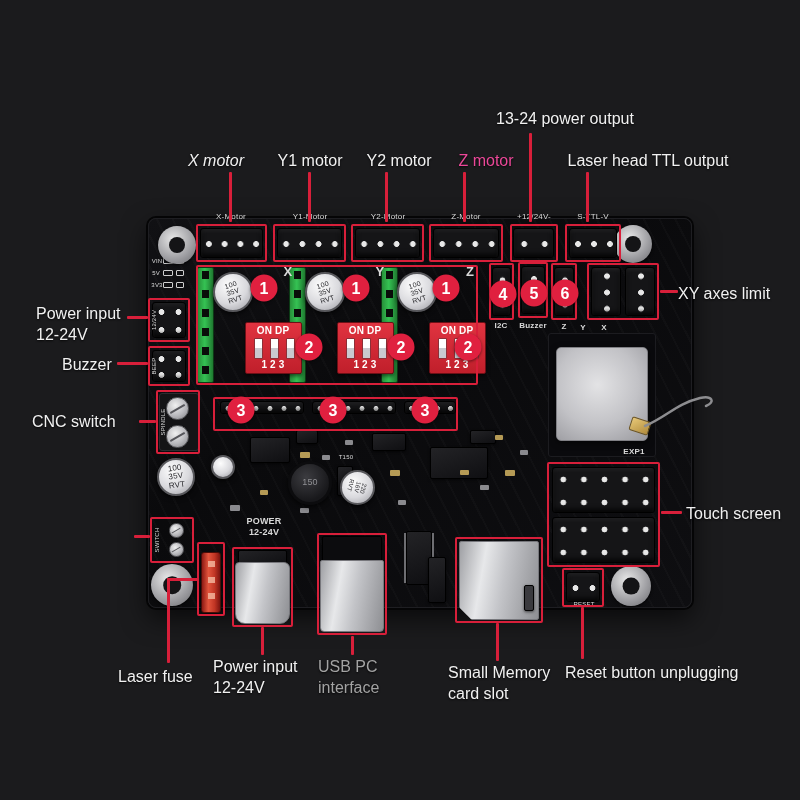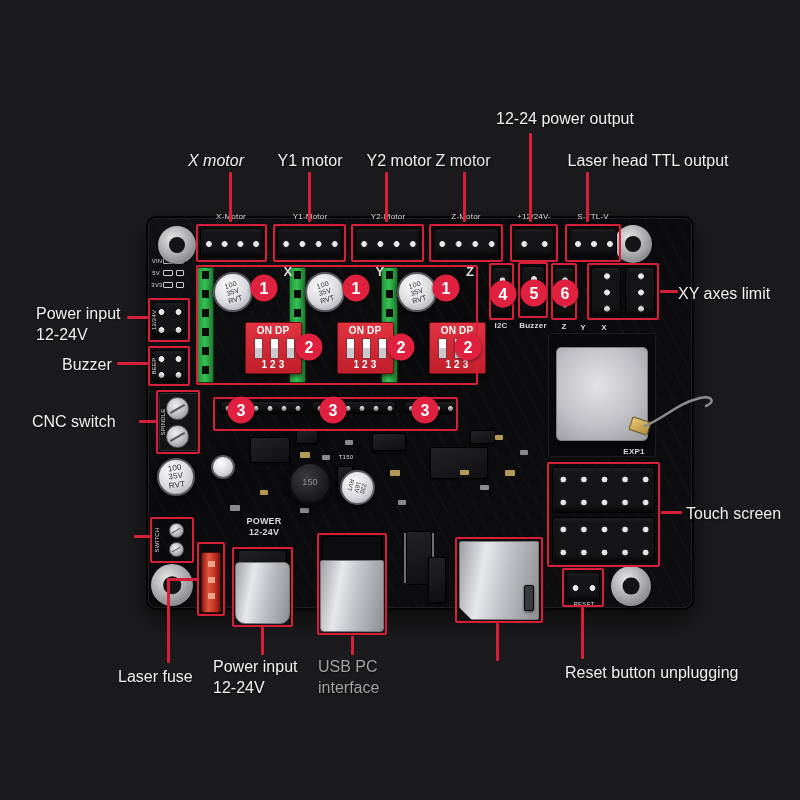--- a/index.html
+++ b/index.html
@@ -284,31 +284,33 @@
     <div class="marker" style="left: 446px; top: 288px; background: rgb(224, 32, 63);">1</div>
     <div class="marker" style="left: 309px; top: 347px; background: rgb(224, 32, 63);">2</div>
     <div class="marker" style="left: 401px; top: 347px; background: rgb(224, 32, 63);">2</div>
     <div class="marker" style="left: 468px; top: 347px; background: rgb(224, 32, 63);">2</div>
     <div class="marker" style="left: 241px; top: 410px; background: rgb(224, 32, 63);">3</div>
     <div class="marker" style="left: 333px; top: 410px; background: rgb(224, 32, 63);">3</div>
     <div class="marker" style="left: 425px; top: 410px; background: rgb(224, 32, 63);">3</div>
     <div class="marker" style="left: 503px; top: 294px; background: rgb(224, 32, 63);">4</div>
     <div class="marker" style="left: 534px; top: 293px; background: rgb(224, 32, 63);">5</div>
     <div class="marker" style="left: 565px; top: 293px; background: rgb(224, 32, 63);">6</div>
-    <div class="callout center" style="left: 565px; top: 108px; color: rgb(241, 241, 241);">12-24 power output</div>
+    <div class="callout center" style="left: 565px; top: 108px; color: rgb(241, 241, 241);">13-24 power output</div>
     <div class="callout center" style="left: 216px; top: 150px; color: rgb(241, 241, 241); font-style: italic;">X motor</div>
     <div class="callout center" style="left: 310px; top: 150px; color: rgb(241, 241, 241);">Y1 motor</div>
     <div class="callout center" style="left: 399px; top: 150px; color: rgb(241, 241, 241);">Y2 motor</div>
-    <div class="callout center" style="left: 463px; top: 150px; color: #e5e5e5;">Z motor</div>
+    <div class="callout center" style="left: 486px; top: 150px; color: #ec4899;">Z motor</div>
     <div class="callout center" style="left: 648px; top: 150px; color: rgb(241, 241, 241);">Laser head TTL output</div>
     <div class="callout" style="left: 678px; top: 283px; color: rgb(241, 241, 241);">XY axes limit</div>
     <div class="callout" style="left: 686px; top: 503px; color: rgb(241, 241, 241);">Touch screen</div>
     <div class="callout" style="left: 36px; top: 303px; color: rgb(241, 241, 241);">Power input
 12-24V</div>
     <div class="callout" style="left: 62px; top: 354px; color: rgb(241, 241, 241);">Buzzer</div>
     <div class="callout" style="left: 32px; top: 411px; color: rgb(241, 241, 241);">CNC switch</div>
     <div class="callout" style="left: 118px; top: 666px; color: rgb(241, 241, 241);">Laser fuse</div>
     <div class="callout" style="left: 213px; top: 656px; color: rgb(241, 241, 241);">Power input
 12-24V</div>
     <div class="callout" style="left: 318px; top: 656px; color: #a3a3a3;">USB PC
 interface</div>
+    <div class="callout" style="left: 448px; top: 662px; color: rgb(241, 241, 241);">Small Memory
+card slot</div>
     <div class="callout" style="left: 565px; top: 662px; color: rgb(241, 241, 241);">Reset button unplugging</div>
   </div>
 
 </body></html>

